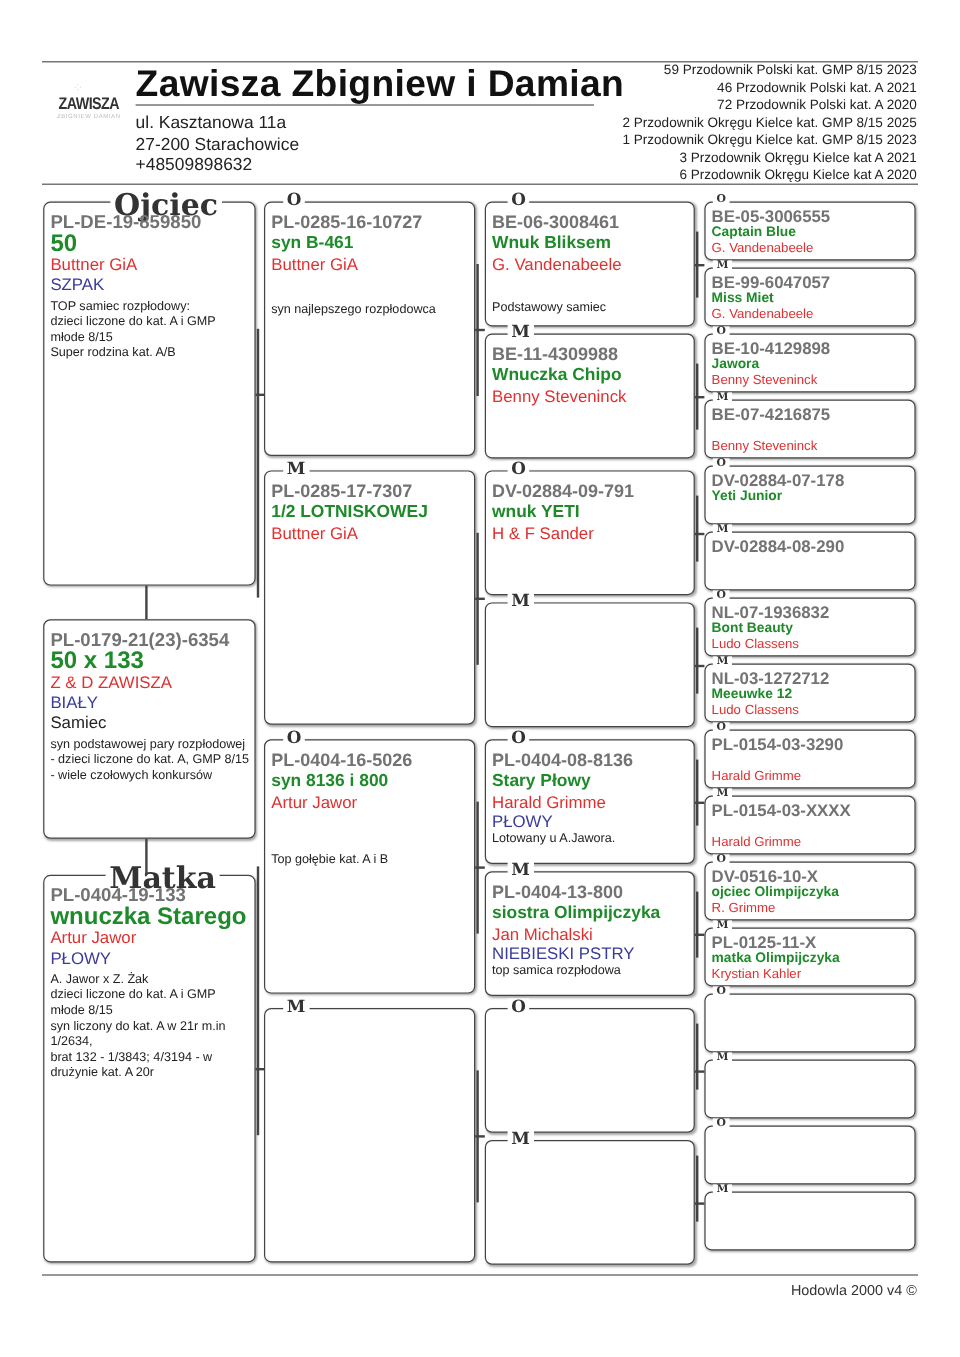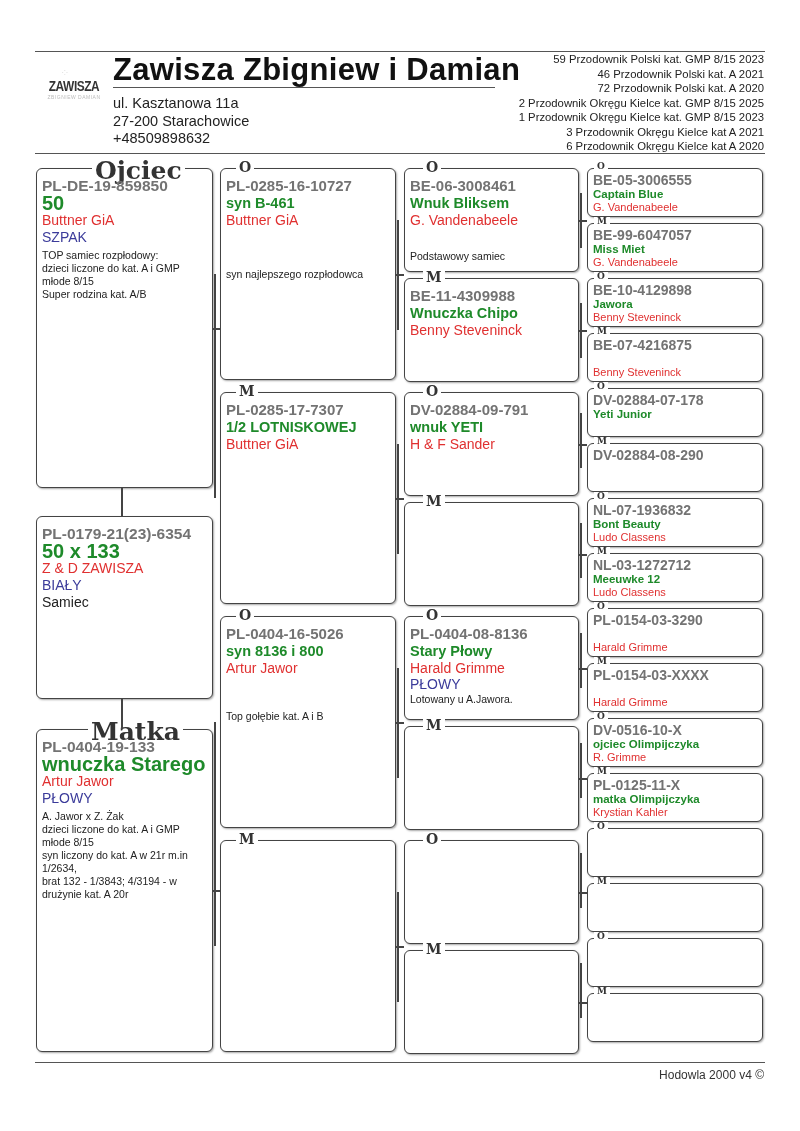--- a/index.html
+++ b/index.html
@@ -89,20 +89,21 @@
 Super rodzina kat. A/B</div>
       </div>
     </div>
     <div class="box lg" style="left: 36px; top: 516px; width: 177px; height: 183px;">
       <div class="content">
         <div class="ring">PL-0179-21(23)-6354</div>
         <div class="name">50 x 133</div>
         <div class="breeder">Z &amp; D ZAWISZA</div>
         <div class="color">BIAŁY</div>
         <div class="sex">Samiec</div>
+        <div class="note" style="white-space: pre-line;">syn podstawowej pary rozpłodowej - dzieci liczone do kat. A, GMP 8/15 - wiele czołowych konkursów</div>
       </div>
     </div>
     <div class="box lg" style="left: 36px; top: 729px; width: 177px; height: 323px;">
       <span class="legend" style="left: 51px;">Matka</span>
       <div class="content">
         <div class="ring">PL-0404-19-133</div>
         <div class="name">wnuczka Starego</div>
         <div class="breeder">Artur Jawor</div>
         <div class="color">PŁOWY</div>
         <div class="note" style="white-space: pre-line;">A. Jawor x Z. Żak
@@ -114,21 +115,21 @@
     </div>
     <div class="line" style="left: 121px; top: 488px; width: 2px; height: 28px;"></div>
     <div class="line" style="left: 121px; top: 699px; width: 2px; height: 30px;"></div>
     <div class="box md" style="left: 220px; top: 168px; width: 176px; height: 212px;">
       <span class="legend" style="left: 15px;">O</span>
       <div class="content">
         <div class="ring">PL-0285-16-10727</div>
         <div class="name">syn B-461</div>
         <div class="breeder">Buttner GiA</div>
         <div class="color"></div>
-        <div class="note" style="white-space: pre-line; margin-top: 40px;">syn najlepszego rozpłodowca</div>
+        <div class="note" style="white-space: pre-line; margin-top: 24px;">syn najlepszego rozpłodowca</div>
       </div>
     </div>
     <div class="box md" style="left: 220px; top: 392px; width: 176px; height: 212px;">
       <span class="legend" style="left: 15px;">M</span>
       <div class="content">
         <div class="ring">PL-0285-17-7307</div>
         <div class="name">1/2 LOTNISKOWEJ</div>
         <div class="breeder">Buttner GiA</div>
         <div class="color"></div>
       </div>
@@ -195,20 +196,27 @@
       <div class="content">
         <div class="ring">PL-0404-08-8136</div>
         <div class="name">Stary Płowy</div>
         <div class="breeder">Harald Grimme</div>
         <div class="color">PŁOWY</div>
         <div class="note" style="white-space: pre-line;">Lotowany u A.Jawora.</div>
       </div>
     </div>
     <div class="box md" style="left: 404px; top: 726px; width: 175px; height: 104px;">
       <span class="legend" style="left: 18px;">M</span>
+      <div class="content">
+        <div class="ring">PL-0404-13-800</div>
+        <div class="name">siostra Olimpijczyka</div>
+        <div class="breeder">Jan Michalski</div>
+        <div class="color">NIEBIESKI PSTRY</div>
+        <div class="note" style="white-space: pre-line;">top samica rozpłodowa</div>
+      </div>
     </div>
     <div class="box md" style="left: 404px; top: 840px; width: 175px; height: 104px;">
       <span class="legend" style="left: 18px;">O</span>
       <div class="content">
         <div class="ring"></div>
         <div class="name"></div>
         <div class="breeder"></div>
         <div class="color"></div>
         <div class="note" style="white-space: pre-line;"></div>
       </div>

